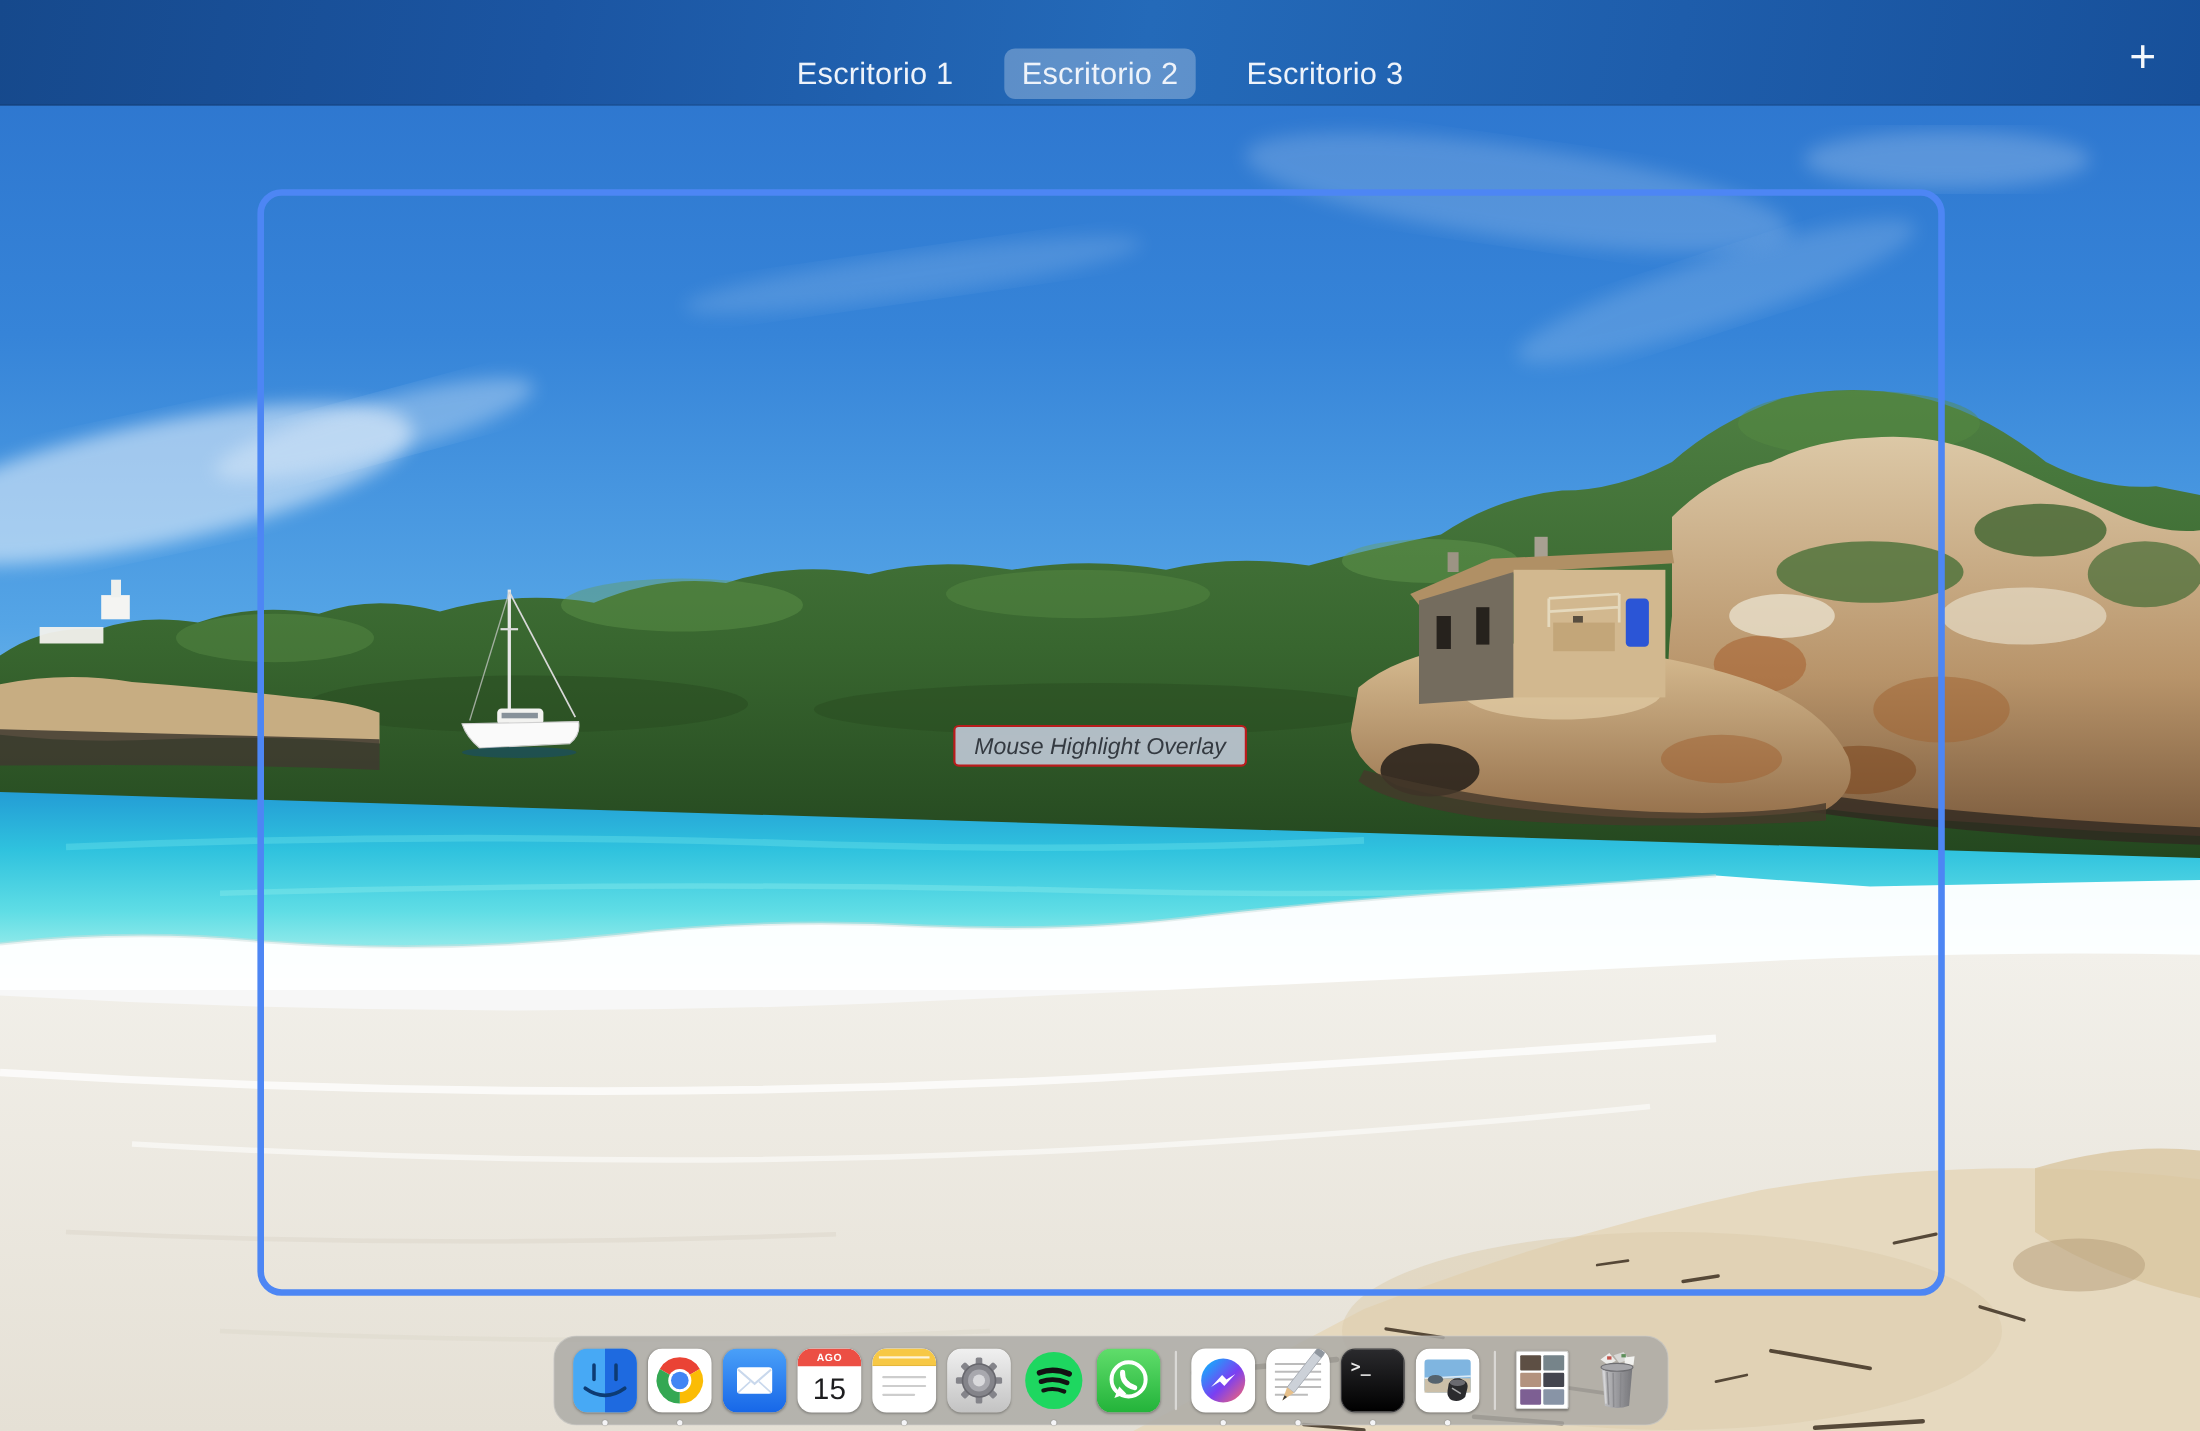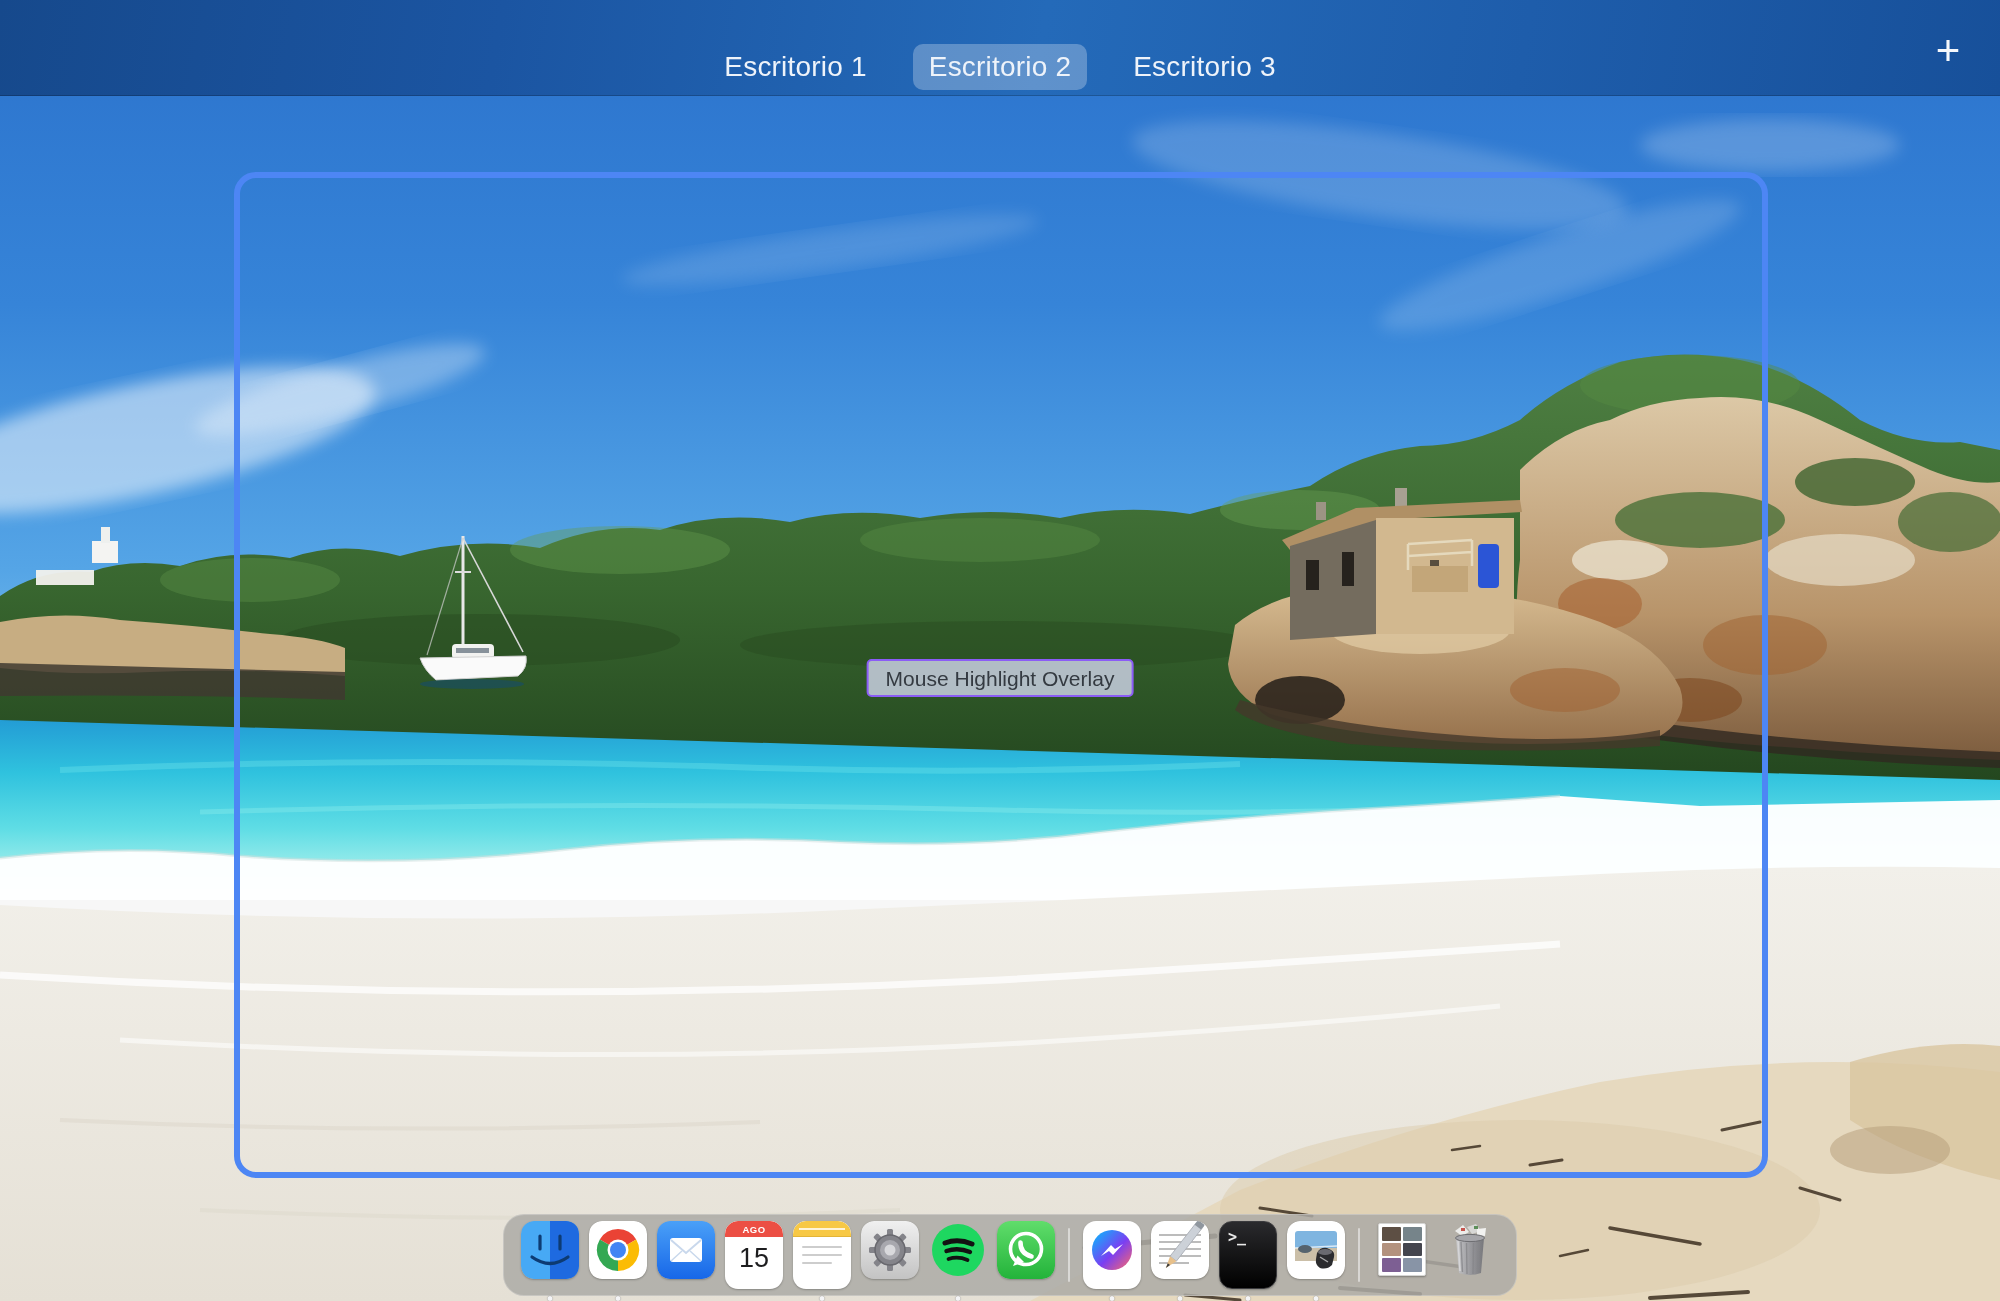--- a/index.html
+++ b/index.html
@@ -34,32 +34,32 @@
   .overlay-rect{
     position:absolute;left:234px;top:172px;width:1534px;height:1006px;
     box-sizing:border-box;border:6px solid #4d86f4;border-radius:22px;
     z-index:20;
   }
   
   .mouse-tooltip{
     position:absolute;top:659px;left:50%;transform:translateX(-50%);
     height:38px;line-height:35px;padding:0 17px;box-sizing:border-box;
     background:rgba(183,194,204,.96);
-    border:2px solid #8b5cf6;border-radius:5px;
-    color:#343a41;font-size:21px;white-space:nowrap;z-index:30;
+    border:2px solid #b91c1c;border-radius:5px;
+    color:#343a41;font-size:21px;white-space:nowrap;z-index:30;font-style:italic;
   }
   
   .dock{
     position:absolute;left:503px;top:1214px;height:82px;
     display:inline-flex;align-items:center;padding:0 12px;box-sizing:border-box;
     background:rgba(172,170,166,.85);
     border:1px solid rgba(255,255,255,.25);
     border-radius:21px;z-index:50;
   }
-  .dock-item{position:relative;width:58px;height:68px;margin:0 5px;flex:0 0 auto;border-radius:29px;}
+  .dock-item{position:relative;width:58px;height:58px;margin:0 5px;flex:0 0 auto;border-radius:29px;}
   .dock-sep{width:2px;height:54px;margin:0 8px;background:rgba(248,248,248,.55);border-radius:1px;flex:0 0 auto;}
   .tile{position:absolute;inset:0;border-radius:13px;box-shadow:0 1px 2px rgba(0,0,0,.25);overflow:hidden;}
   .run-dot{
     position:absolute;left:50%;bottom:-12px;transform:translateX(-50%);
     width:5px;height:5px;border-radius:50%;background:#f4f4f6;
     box-shadow:0 0 1px rgba(0,0,0,.5);
   }
   
   .tile.cal{background:#fff;}
   .cal-head{

